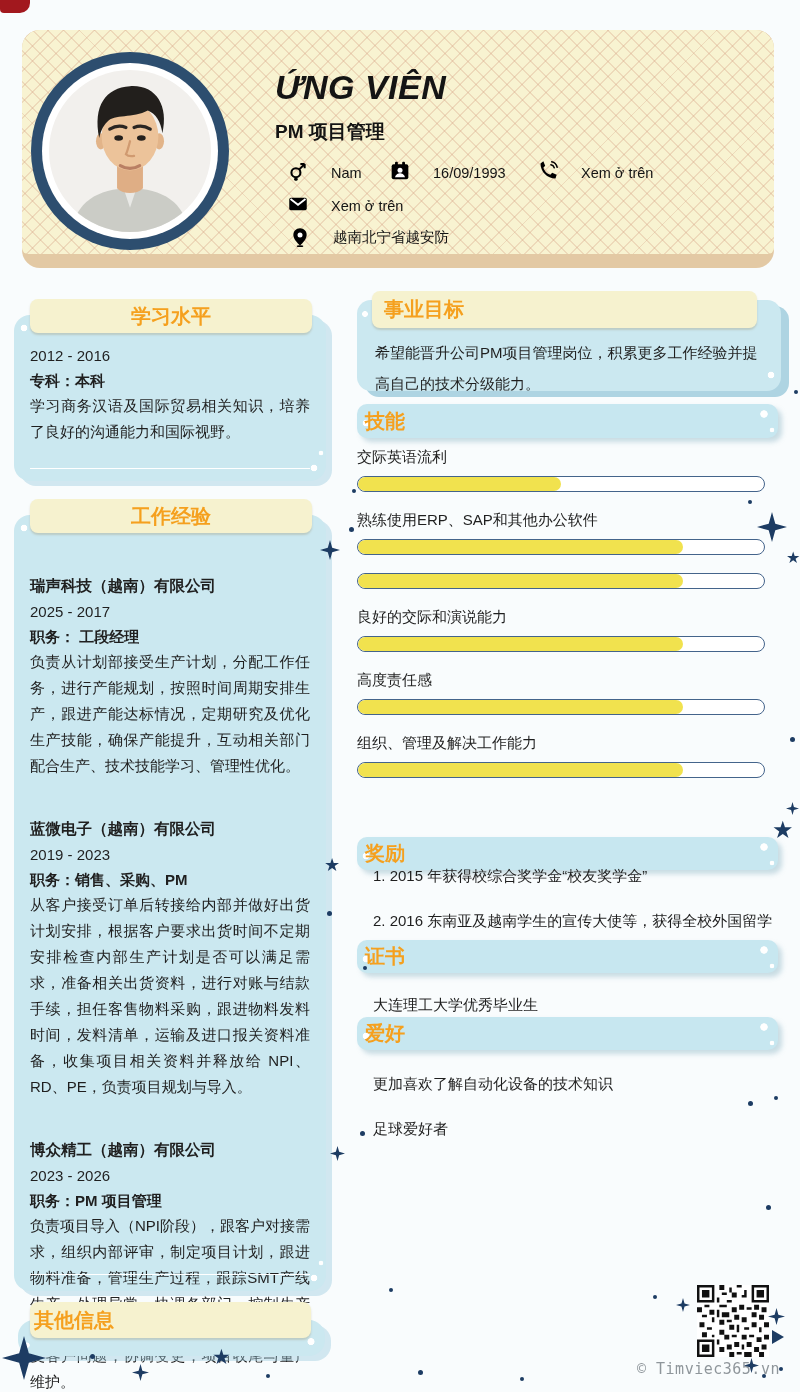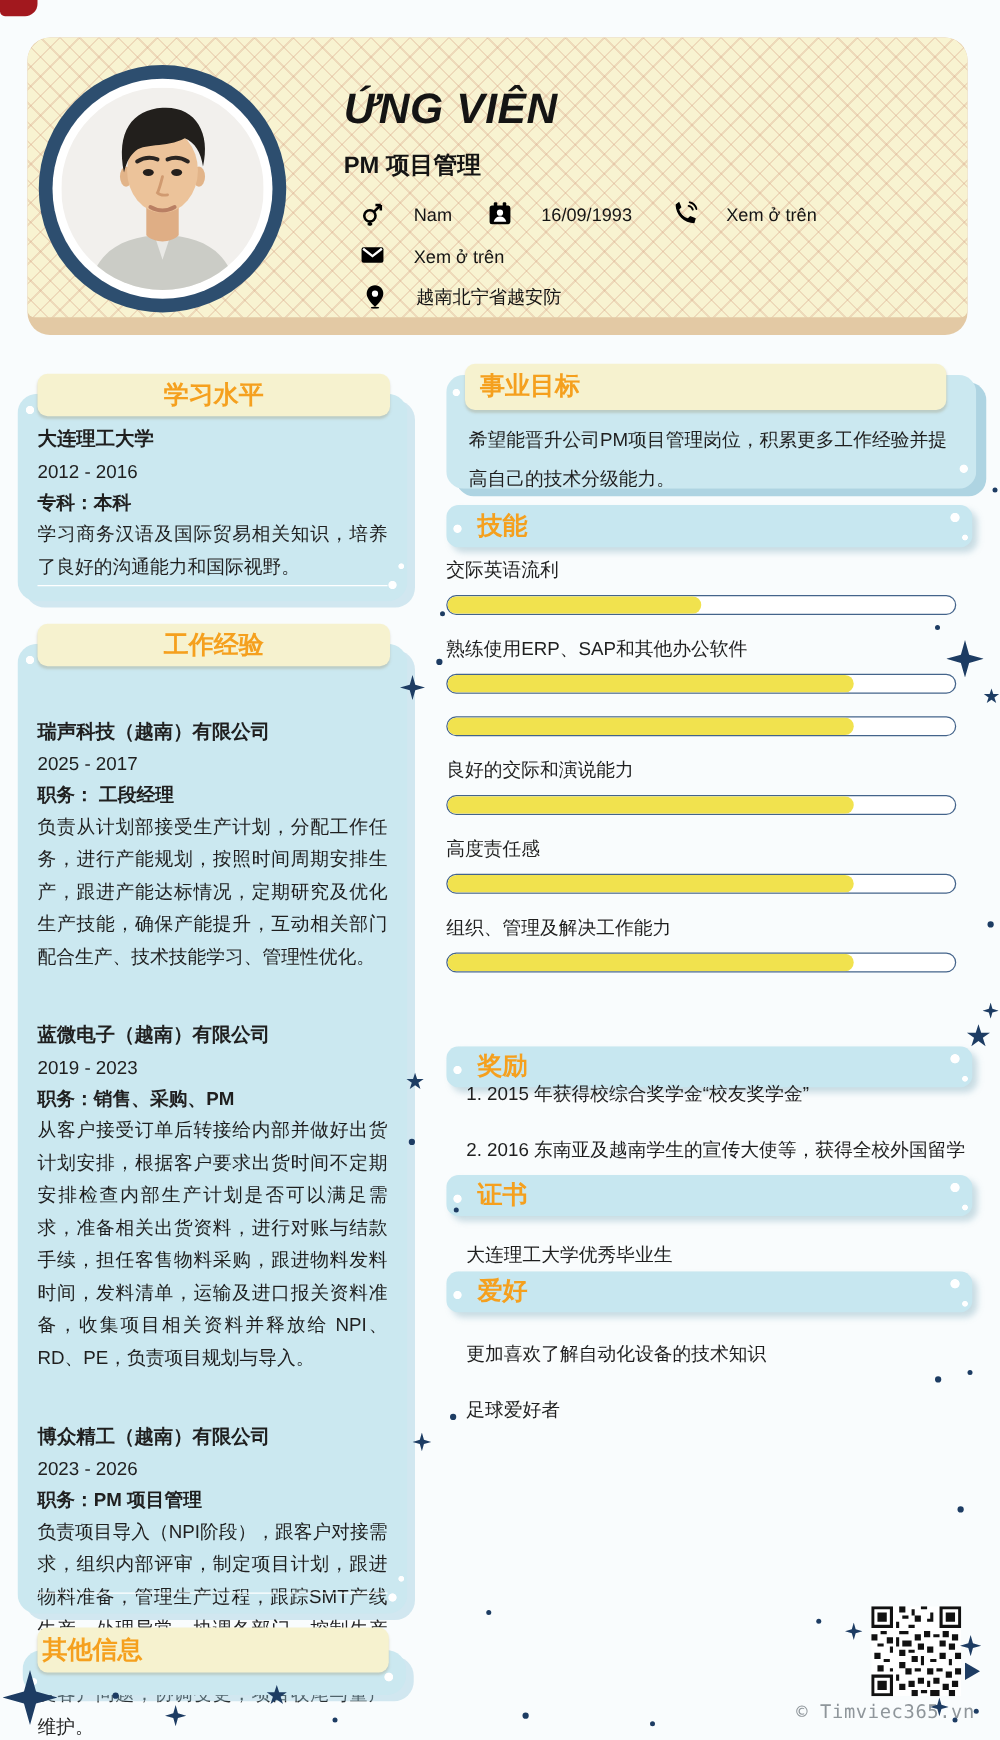--- a/index.html
+++ b/index.html
@@ -35,21 +35,21 @@
   .cicon{width:20px;height:20px;flex:0 0 auto;}
   .cicon svg{display:block;width:100%;height:100%;}
 
   
   .pill{position:absolute;background:#f6f2cf;border-radius:8px;color:#f5a01e;font-weight:700;
         font-size:20px;box-shadow:0 2px 2px rgba(140,120,70,.25);}
   .pill.center{text-align:center;}
   .bluecard{position:absolute;background:#cbe8f0;border-radius:16px;
             box-shadow:6px 5px 0 rgba(150,200,220,.40);}
   .bluebar{position:absolute;background:#c7e7f0;border-radius:10px;color:#f5a01e;font-weight:700;
-           font-size:20px;line-height:33px;padding-left:25px;box-sizing:border-box;
+           font-size:20px;line-height:33px;padding-left:8px;box-sizing:border-box;
            box-shadow:4px 4px 5px rgba(110,160,180,.35);
            background-image:radial-gradient(circle at 9px 19px,#fff 3px,transparent 3.6px),
                             radial-gradient(circle at calc(100% - 14px) 10px,#fff 3.4px,transparent 4px),
                             radial-gradient(circle at calc(100% - 6px) 26px,#fff 2px,transparent 2.6px);}
   .dots-tl{background-image:radial-gradient(circle at 10px 13px,#fff 3px,transparent 3.6px),
                             radial-gradient(circle at calc(100% - 12px) calc(100% - 13px),#fff 3px,transparent 3.6px),
                             radial-gradient(circle at calc(100% - 5px) calc(100% - 28px),#fff 2px,transparent 2.6px);}
   .divider{position:absolute;left:16px;right:16px;height:1.5px;background:#fff;}
 
   
@@ -169,21 +169,20 @@
       <circle cx="12" cy="9.5" r="3" fill="#fff"></circle>
           <ellipse cx="12" cy="23" rx="4" ry="1" fill="#000"></ellipse>
         </svg>
     </span>
     <span>越南北宁省越安防</span>
   </div>
 </div>
 
 <div class="bluecard dots-tl edu-card">
   <div class="card-pad">
-    <div class="school">大连理工大学</div>
     <div class="period">2012 - 2016</div>
     <div class="degree">专科：本科</div>
     <div class="desc">学习商务汉语及国际贸易相关知识，培养了良好的沟通能力和国际视野。</div>
     <div class="divider" style="bottom:12px;"></div>
   </div>
 </div>
 <div class="pill center" style="left:30px;top:299px;width:282px;height:34px;line-height:34px;">学习水平</div>
 
 <div class="bluecard dots-tl work-card">
   <div class="card-pad" style="padding-top:21px;">

